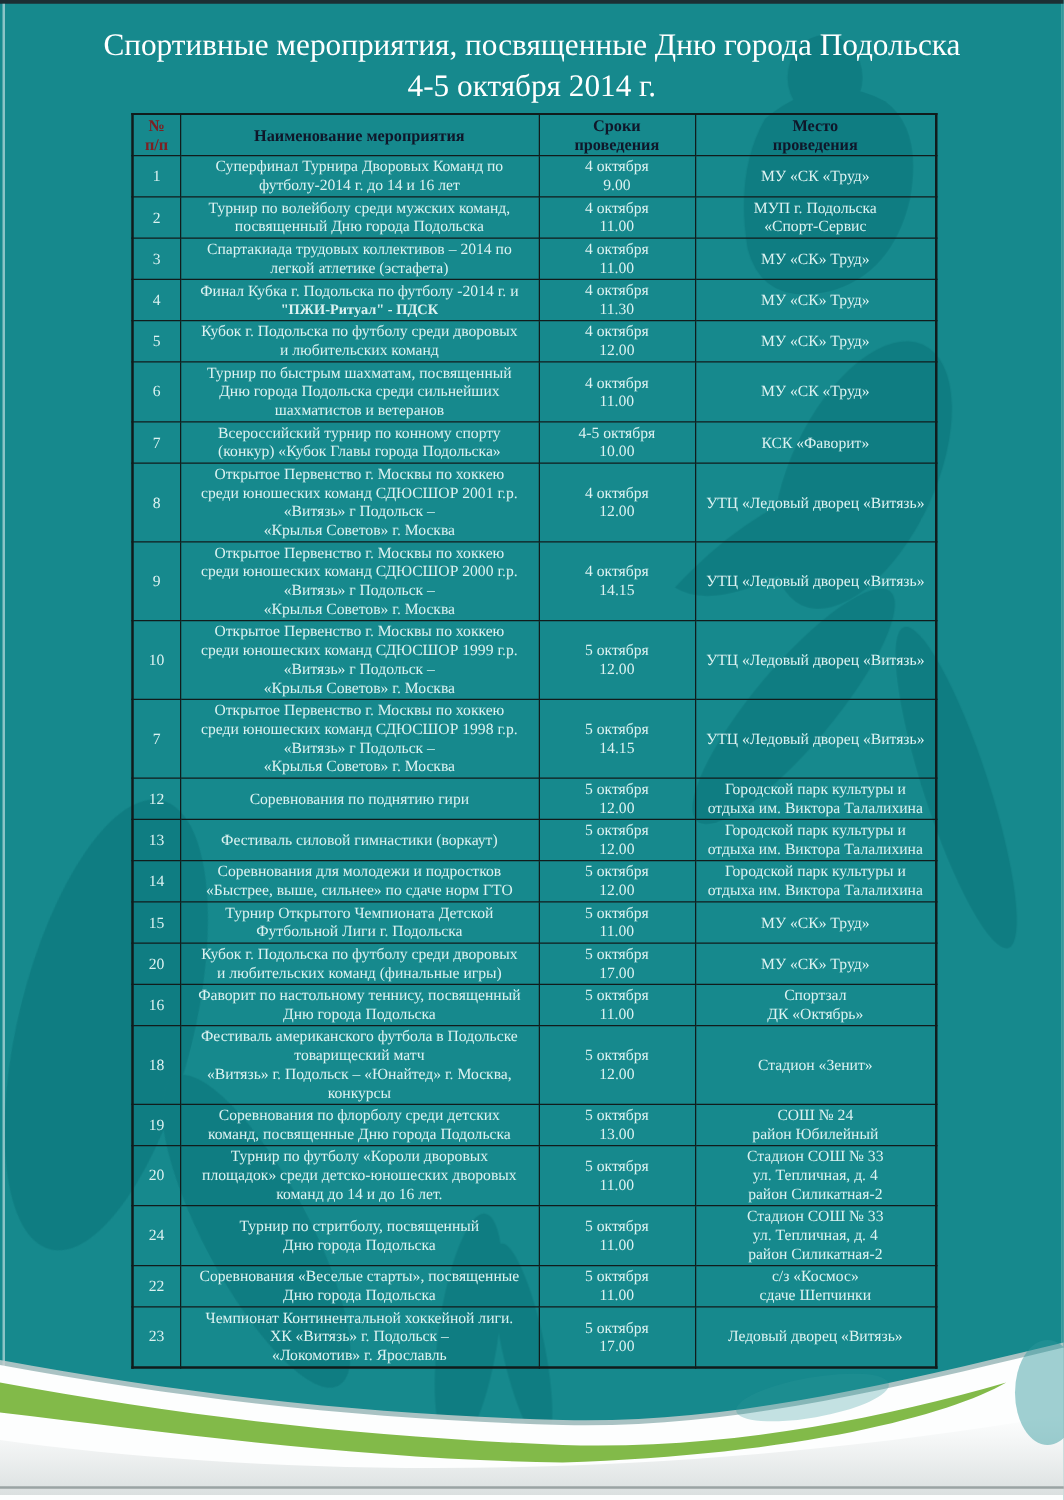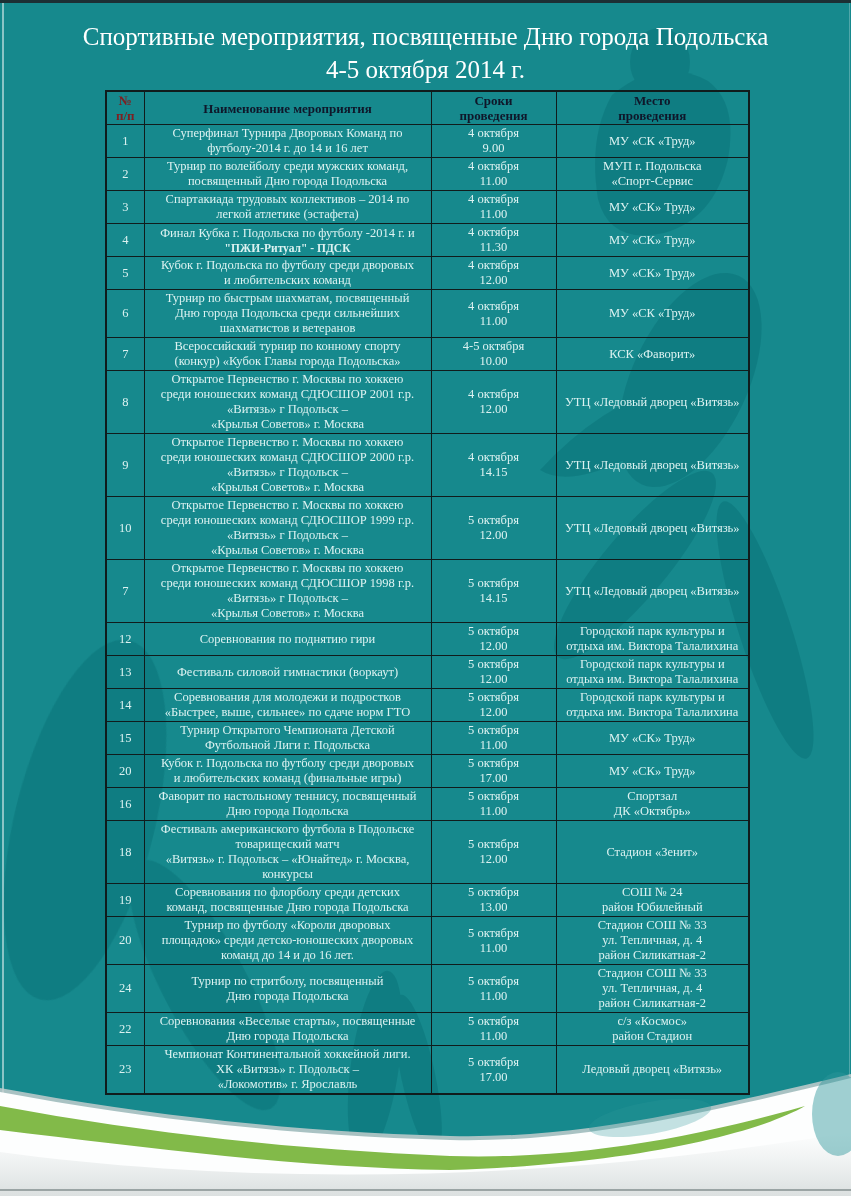--- a/index.html
+++ b/index.html
@@ -284,21 +284,21 @@
 ул. Тепличная, д. 4
 район Силикатная-2</td>
         </tr>
         <tr>
           <td class="cell-num">22</td>
           <td class="cell-name">Соревнования «Веселые старты», посвященные
 Дню города Подольска</td>
           <td class="cell-date">5 октября
 11.00</td>
           <td class="cell-place">с/з «Космос»
-район Стадион</td>
+сдаче Шепчинки</td>
         </tr>
         <tr>
           <td class="cell-num">23</td>
           <td class="cell-name">Чемпионат Континентальной хоккейной лиги.
 ХК «Витязь» г. Подольск –
 «Локомотив» г. Ярославль</td>
           <td class="cell-date">5 октября
 17.00</td>
           <td class="cell-place">Ледовый дворец «Витязь»</td>
         </tr>

